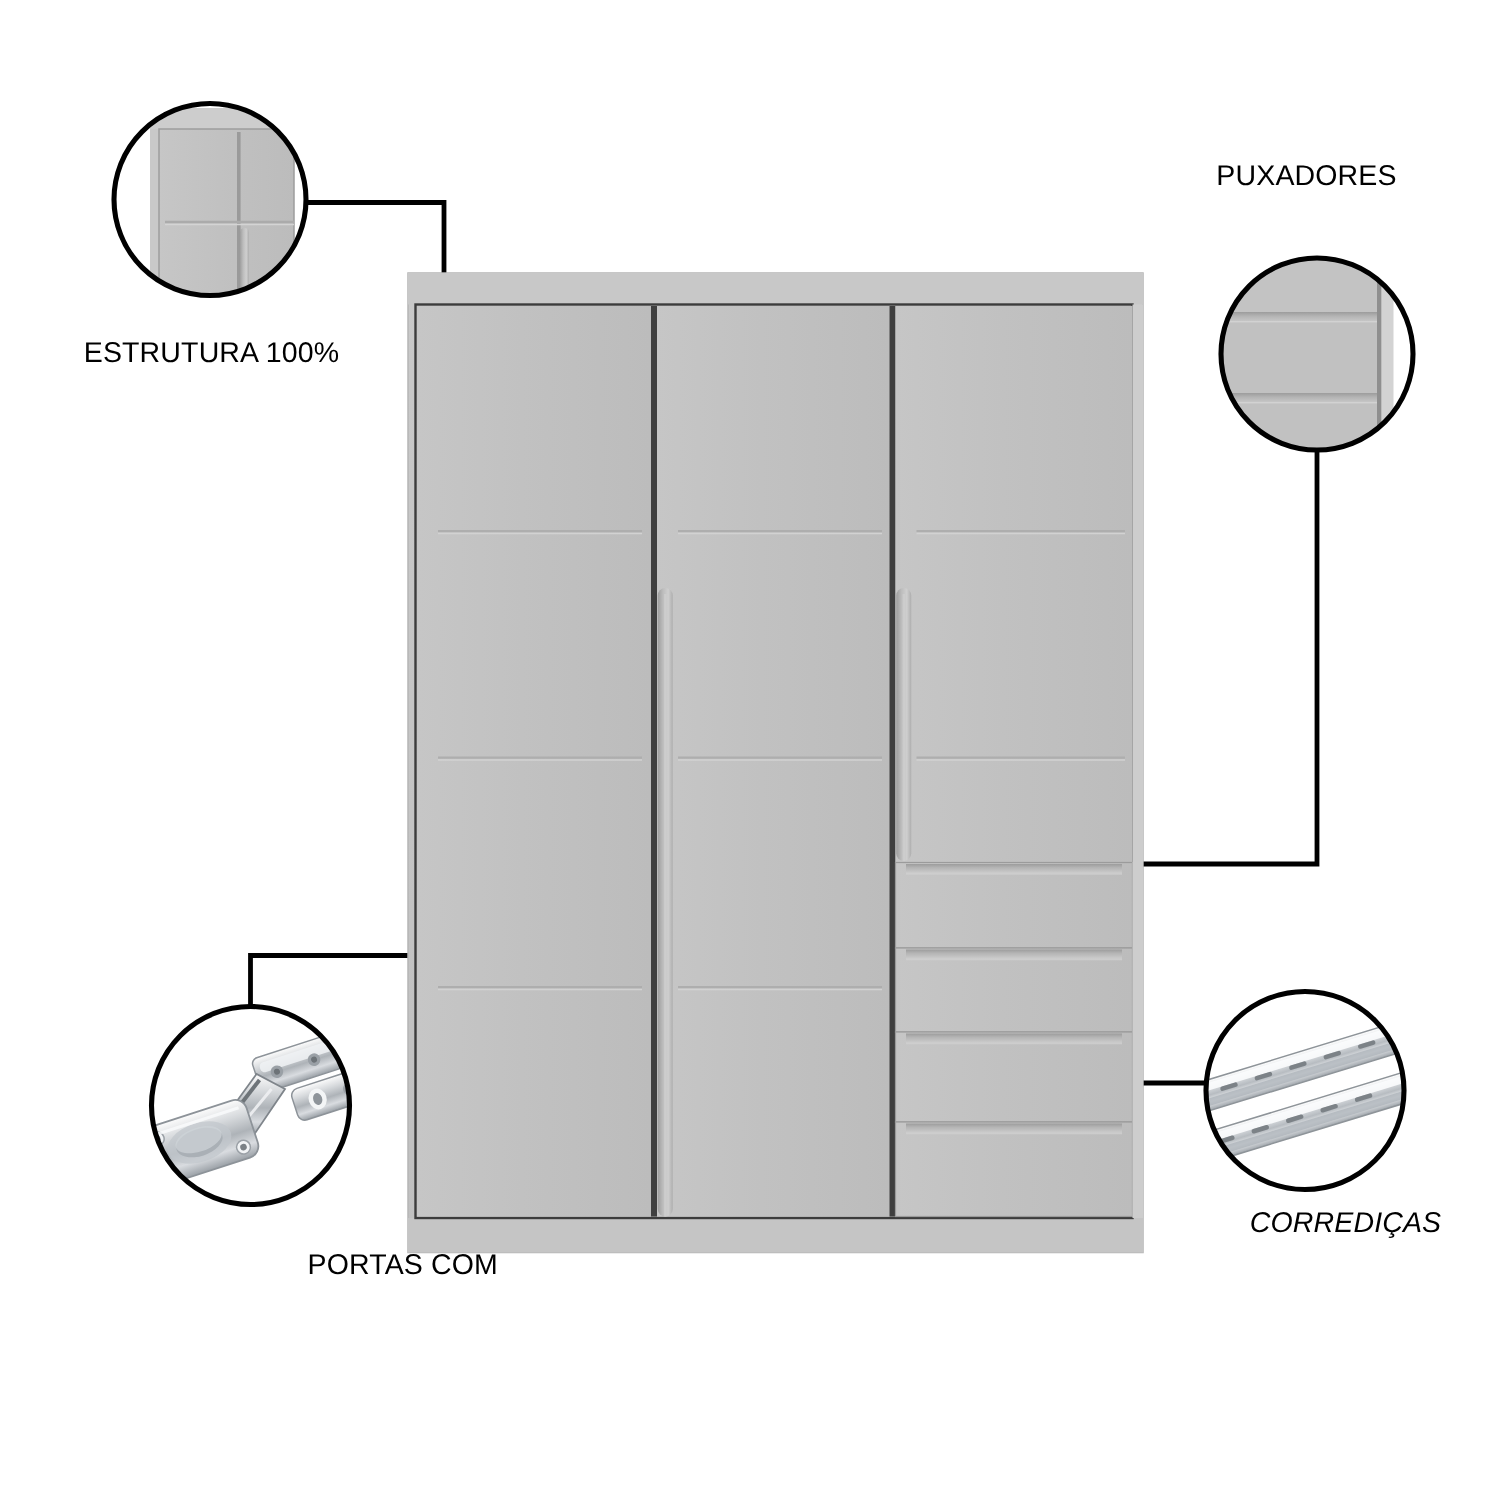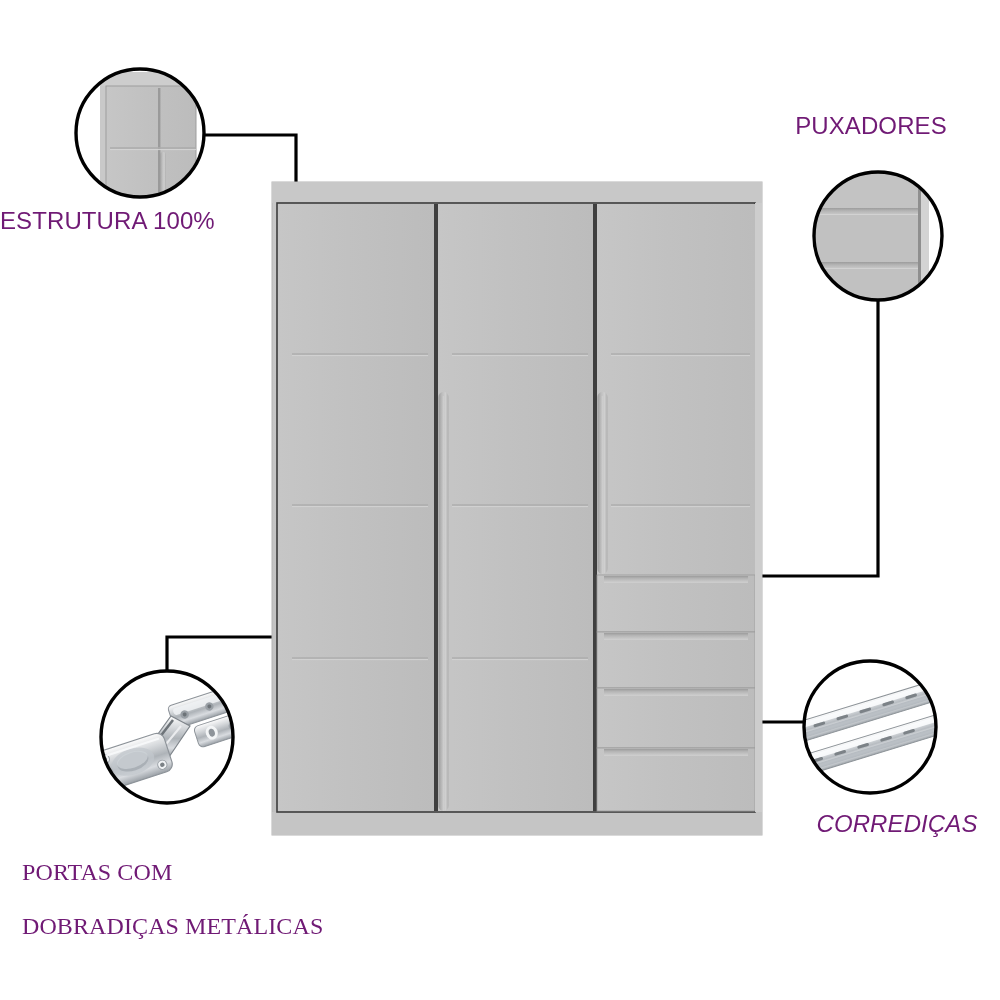--- a/index.html
+++ b/index.html
@@ -11,32 +11,32 @@
     overflow:hidden;
     position:relative;
   }
   #stage{position:absolute;left:0;top:0;width:1000px;height:1000px;}
   .layer{position:absolute;left:0;top:0;width:1000px;height:1000px;}
   svg.layer{pointer-events:none;}
 
   
   .callout-label{
     position:absolute;
-    color:#701a75;
+    color:#000000;
     font-family:"Liberation Sans", sans-serif;
     font-weight:400;
-    font-size:24px;
+    font-size:19px;
     line-height:1.12;
     letter-spacing:0.1px;
     white-space:pre-line;
     text-align:center;
   }
-  #label-structure{left:0px;top:181px;width:282px;text-align:left;}
+  #label-structure{left:0px;top:204px;width:282px;text-align:center;}
   #label-handles{left:742px;top:86px;width:258px;text-align:center;}
-  #label-hinges{left:22px;top:832px;width:310px;text-align:left;font-family:Liberation Serif, serif;}
+  #label-hinges{left:22px;top:812px;width:310px;text-align:right;}
   #label-slides{left:766px;top:784px;width:262px;text-align:center;font-style:italic;}
 </style>
 </head>
 <body>
 
 <div id="stage">
 
   <svg class="layer" viewBox="0 0 1000 1000" width="1000" height="1000">
     <defs>
 
@@ -295,20 +295,19 @@
   <div class="callout-label" id="label-structure">
     <div>ESTRUTURA 100%</div>
   </div>
 
   <div class="callout-label" id="label-handles">
     <div>PUXADORES</div>
   </div>
 
   <div class="callout-label" id="label-hinges">
     <div>PORTAS COM</div>
-    <div>DOBRADIÇAS METÁLICAS</div>
   </div>
 
   <div class="callout-label" id="label-slides">
     <div>CORREDIÇAS</div>
   </div>
 
 </div>
 
 </body></html>

